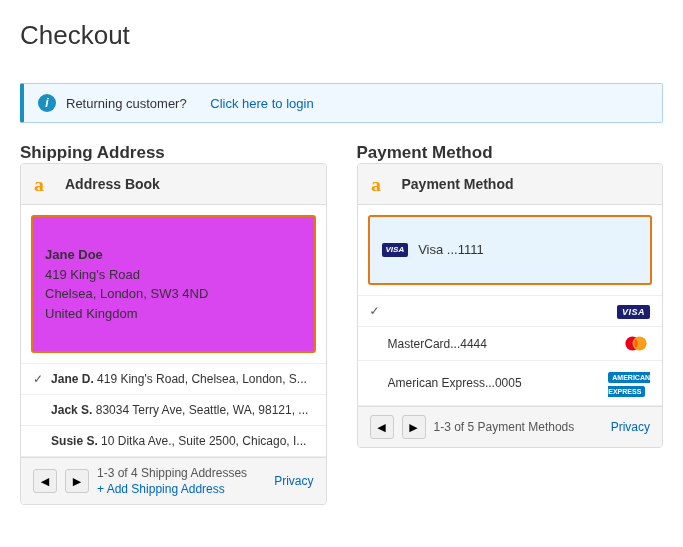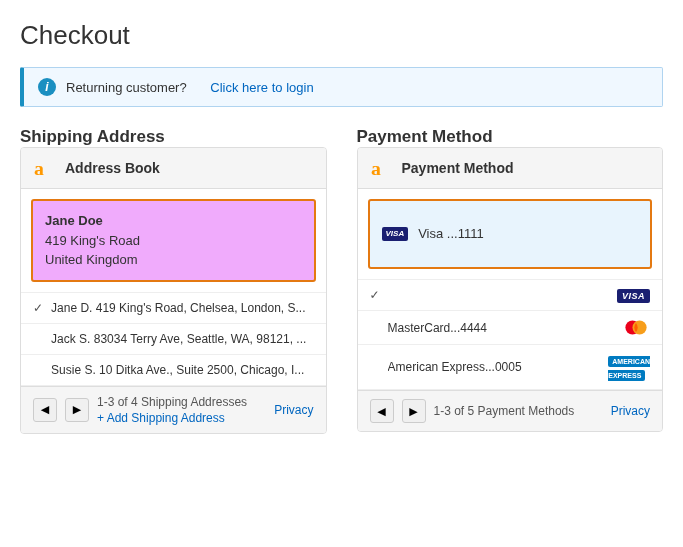--- a/index.html
+++ b/index.html
@@ -1,18 +1,18 @@
 <!DOCTYPE html>
 <html><head>
   <meta charset="utf-8">
   <style>
     * { box-sizing: border-box; margin: 0; padding: 0; }
     body { font-family: Arial, Helvetica, sans-serif; font-size: 13px; color: #333; background: #fff; padding: 20px; width: 683px; }
 
-    .page-title { font-size: 26px; font-weight: normal; color: #333; margin-bottom: 16px; }
+    .page-title { font-size: 26px; font-weight: normal; color: #333; margin-bottom: 32px; }
 
     .info-banner {
       background: #f0f8ff;
       border: 1px solid #b0d4f0;
       border-left: 4px solid #1a8fc1;
       padding: 10px 14px;
       display: flex;
       align-items: center;
       gap: 10px;
       margin-bottom: 20px;
@@ -59,24 +59,24 @@
     .amazon-logo {
       display: flex;
       align-items: center;
       justify-content: center;
       width: 24px;
       height: 24px;
     }
     .amazon-logo svg { width: 22px; height: 22px; }
 
     .selected-item {
-      background: #f0abfc;
+      background: #d946ef;
       border: 2px solid #e47911;
       margin: 10px;
-      padding: 10px 12px;
+      padding: 28px 12px;
       border-radius: 3px;
       font-size: 13px;
       line-height: 1.5;
       min-height: 70px;
     }
     .selected-payment {
       background: #e8f4fd;
       border: 2px solid #e47911;
       margin: 10px;
       padding: 10px 12px;
@@ -105,21 +105,21 @@
     }
 
     .check-icon {
       color: #555;
       margin-right: 8px;
       font-size: 12px;
       flex-shrink: 0;
     }
 
     .list-item-text { flex: 1; overflow: hidden; text-overflow: ellipsis; white-space: nowrap; }
-    .list-item-text .name { font-weight: normal; }
+    .list-item-text .name { font-weight: bold; }
 
     .card-footer {
       background: #f5f5f5;
       border-top: 1px solid #ddd;
       padding: 8px 12px;
       display: flex;
       align-items: center;
       gap: 8px;
     }
     .nav-btn {
@@ -202,20 +202,21 @@
           <svg viewBox="0 0 100 100" xmlns="http://www.w3.org/2000/svg">
             <text y=".9em" font-size="90" font-family="Georgia,serif" font-weight="bold" fill="#f90">a</text>
           </svg>
         </div>
         <span>Address Book</span>
       </div>
 
       <div class="selected-item">
         <div style="font-weight:bold;">Jane Doe</div>
         <div>419 King's Road</div>
+        <div>Chelsea, London, SW3 4ND</div>
         <div>United Kingdom</div>
       </div>
 
       <div class="address-list">
         <div class="list-item">
           <span class="check-icon">✓</span>
           <span class="list-item-text"><span class="name">Jane D.</span> 419 King's Road, Chelsea, London, S...</span>
         </div>
         <div class="list-item">
           <span class="check-icon" style="color:transparent;">✓</span>

